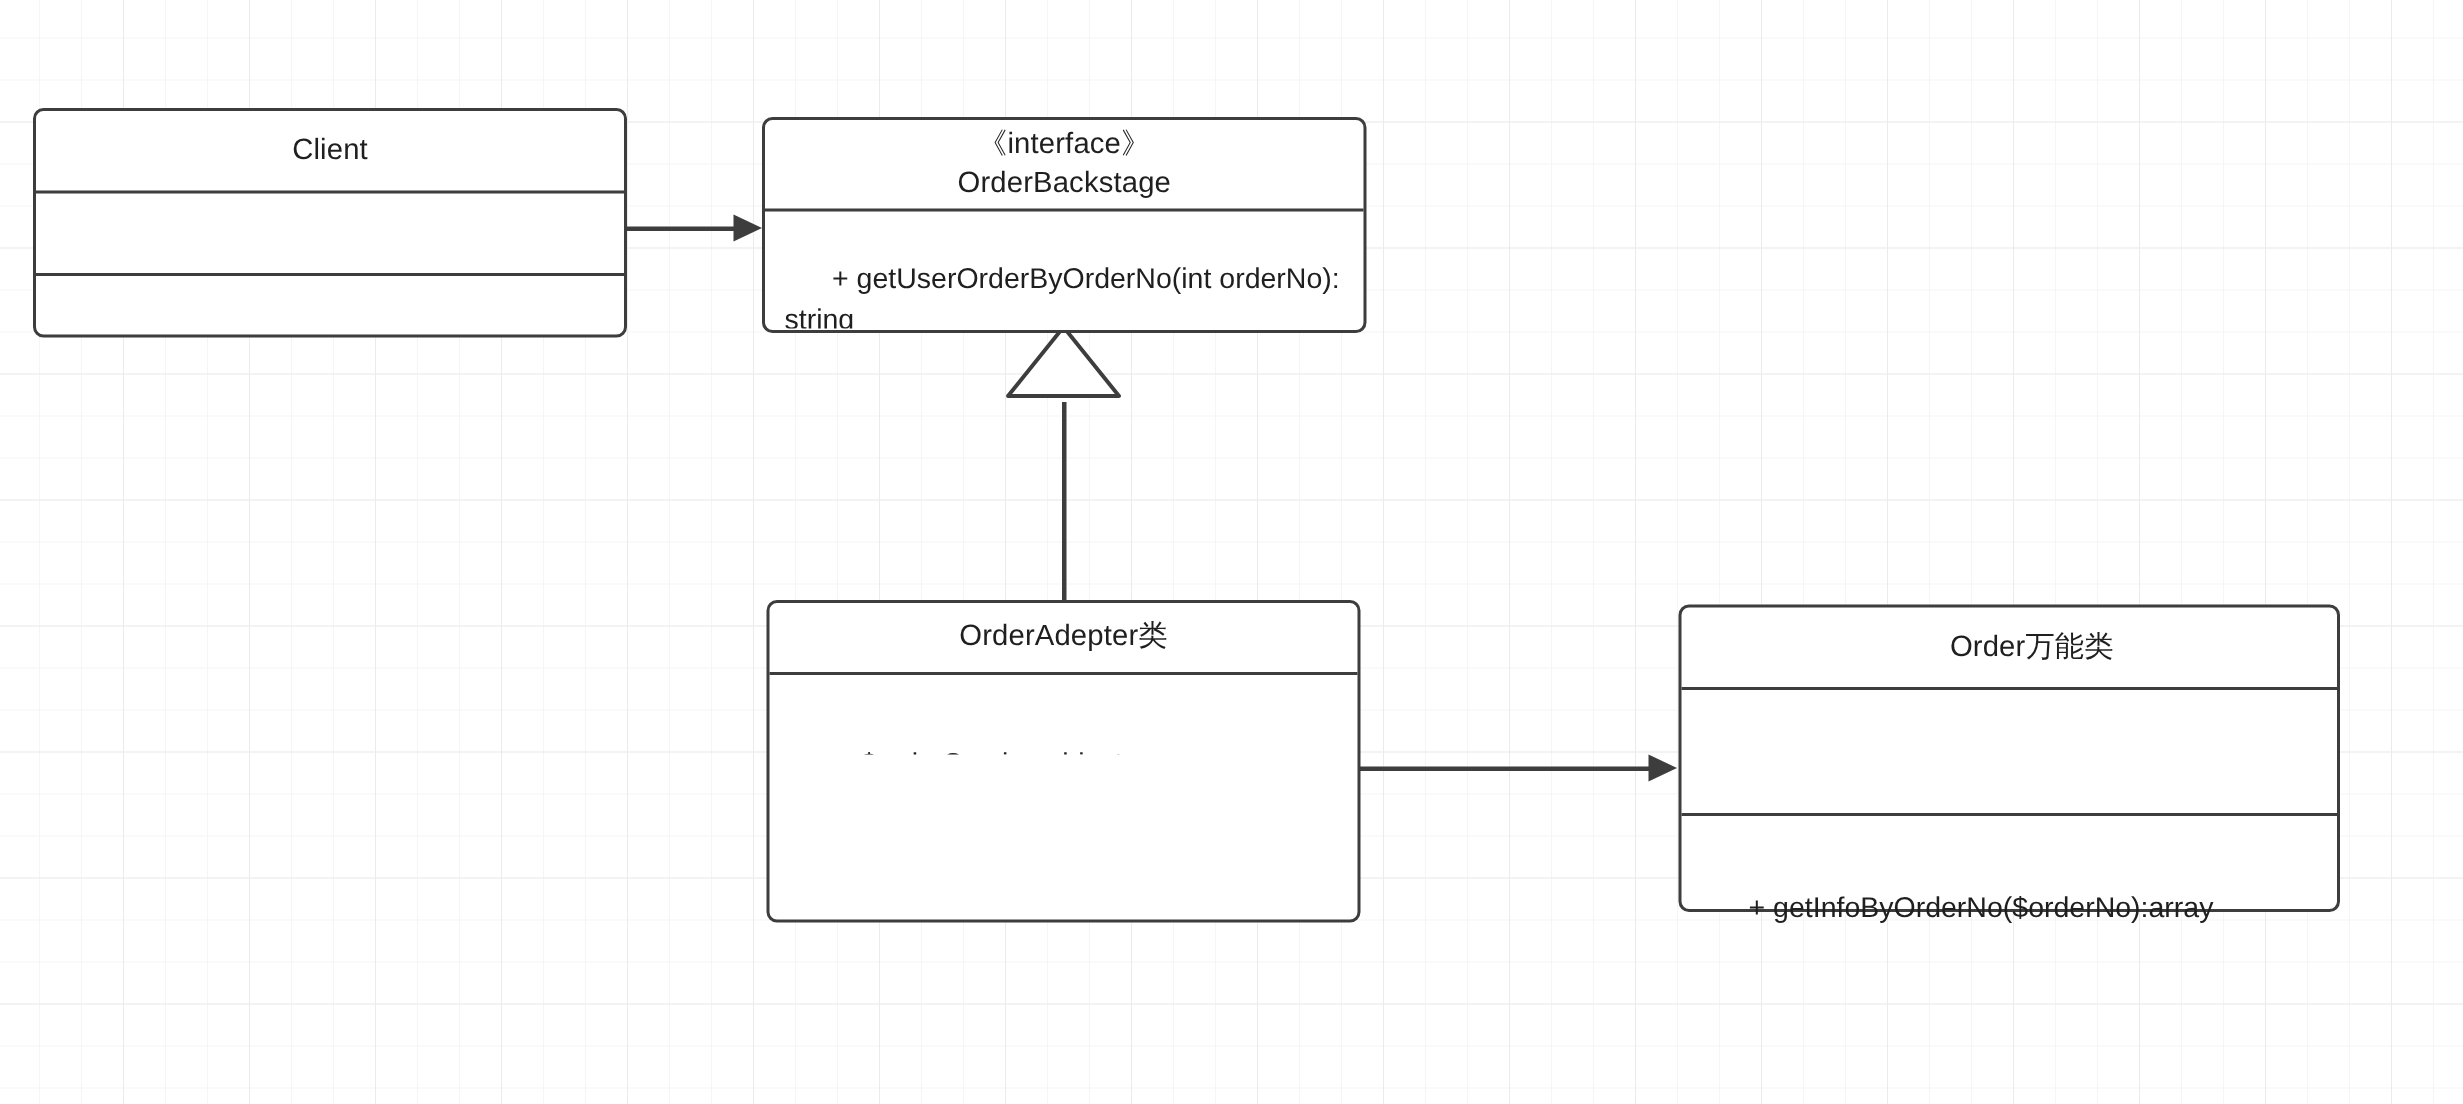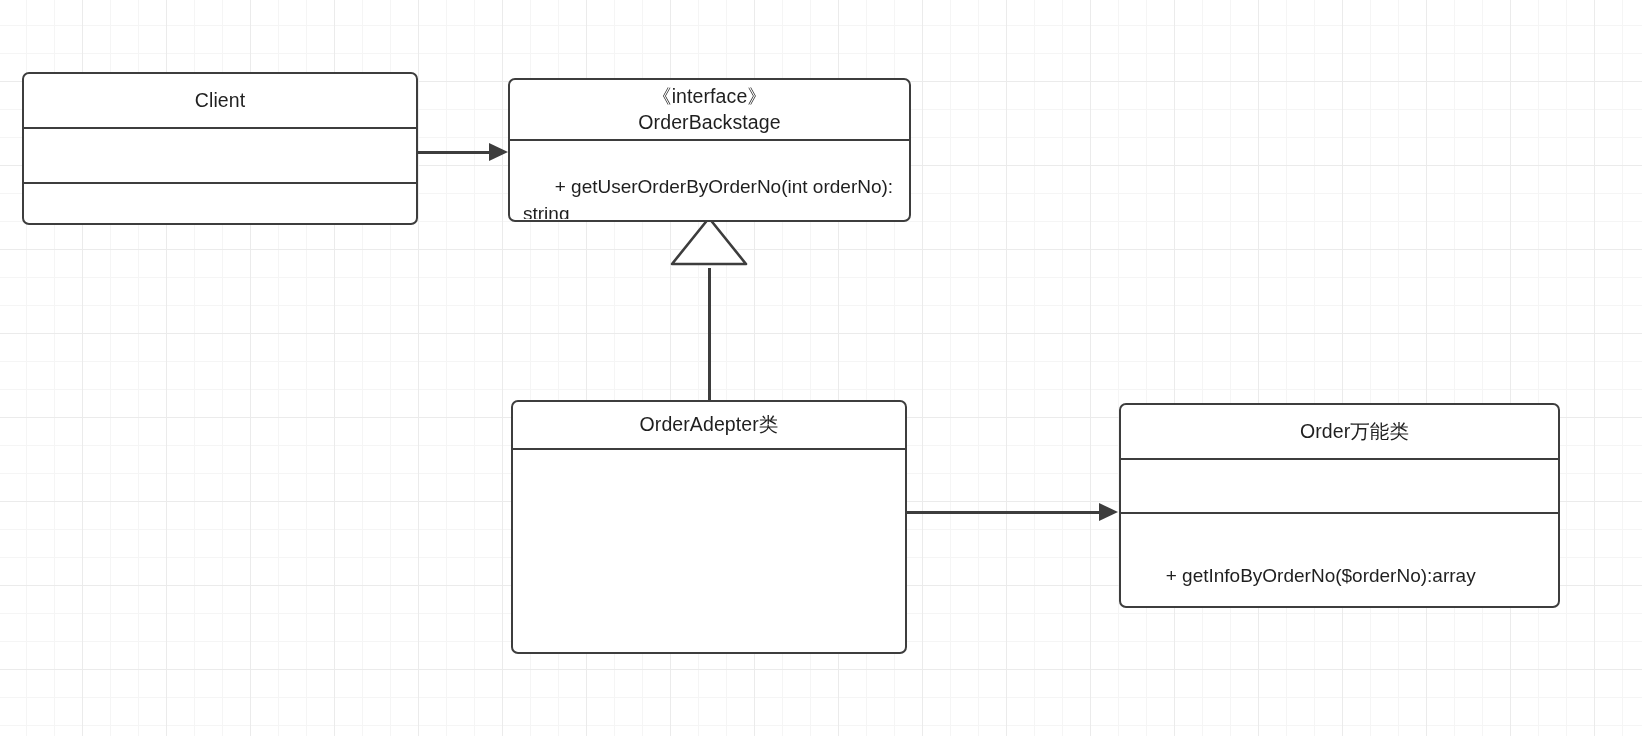--- a/index.html
+++ b/index.html
@@ -124,41 +124,41 @@
       <div class="title-lines">
         <div>《interface》</div>
         <div>OrderBackstage</div>
       </div>
     </div>
     <div class="uml-section sect-body" style="height:80px;">
       <span>+ getUserOrderByOrderNo(int orderNo):string</span>
     </div>
   </div>
 
-  <div class="uml-box" style="left:511px; top:400px; width:396px; height:254px;">
+  <div class="uml-box" style="left:511px; top:400px; width:396px; height:215px;">
     <div class="uml-section sect-title" style="height:46px;">
       <div class="title-lines">
         <div>OrderAdepter类</div>
       </div>
     </div>
     <div class="uml-section sect-body" style="height:55px; padding-top:20px;">
       <span>− $orderService:object</span>
     </div>
   </div>
 
   <div class="uml-box" style="left:1119px; top:403px; width:441px; height:205px;">
     <div class="uml-section sect-title" style="height:53px;padding-left:30px;">
       <div class="title-lines">
         <div>Order万能类</div>
       </div>
     </div>
     <div class="uml-section sect-body sect-empty" style="height:54px;">
       <span></span>
     </div>
-    <div class="uml-section sect-body" style="height:96px; padding-top:22px;">
+    <div class="uml-section sect-body" style="height:96px; padding-top:22px;margin-top:30px;">
       <span>+ getInfoByOrderNo($orderNo):array</span>
     </div>
   </div>
 
   <div class="edge-line edge-h" style="left:418px; top:151px; width:73px;"></div>
   <div class="arrowhead-right" style="left:489px; top:143px;"></div>
 
   <div class="edge-line edge-v" style="left:708px; top:268px; height:133px;"></div>
   <svg class="gen-triangle" width="86" height="60" style="left:666px; top:212px;">
     <polygon points="43,6 80,52 6,52" fill="#ffffff" stroke="#3d3d3d" stroke-width="2.6" stroke-linejoin="round"></polygon>

